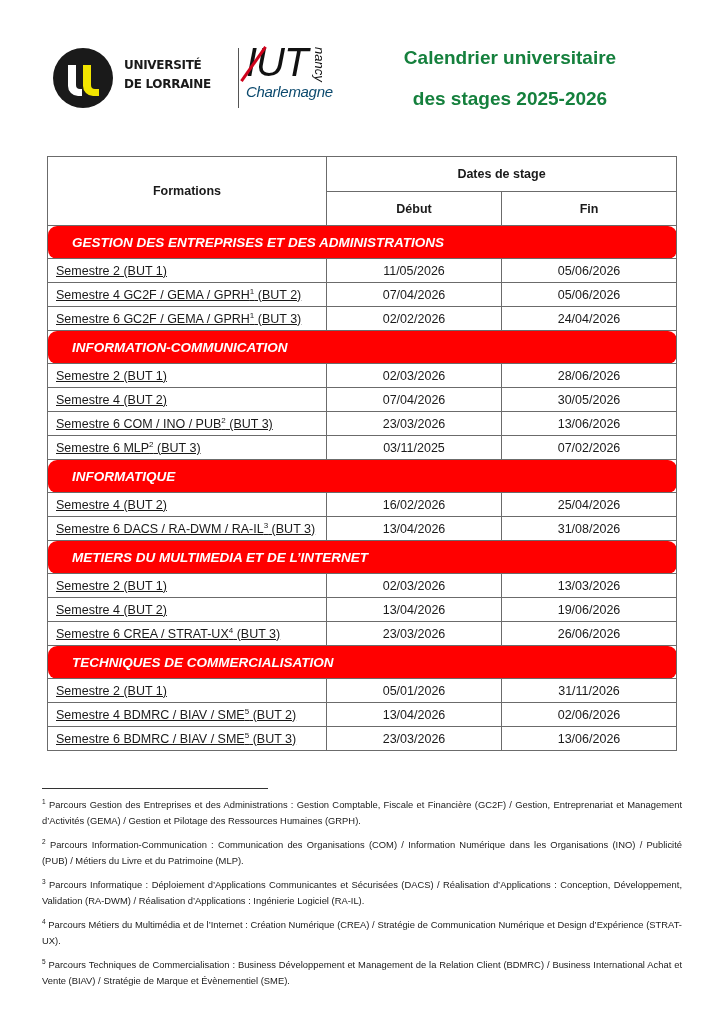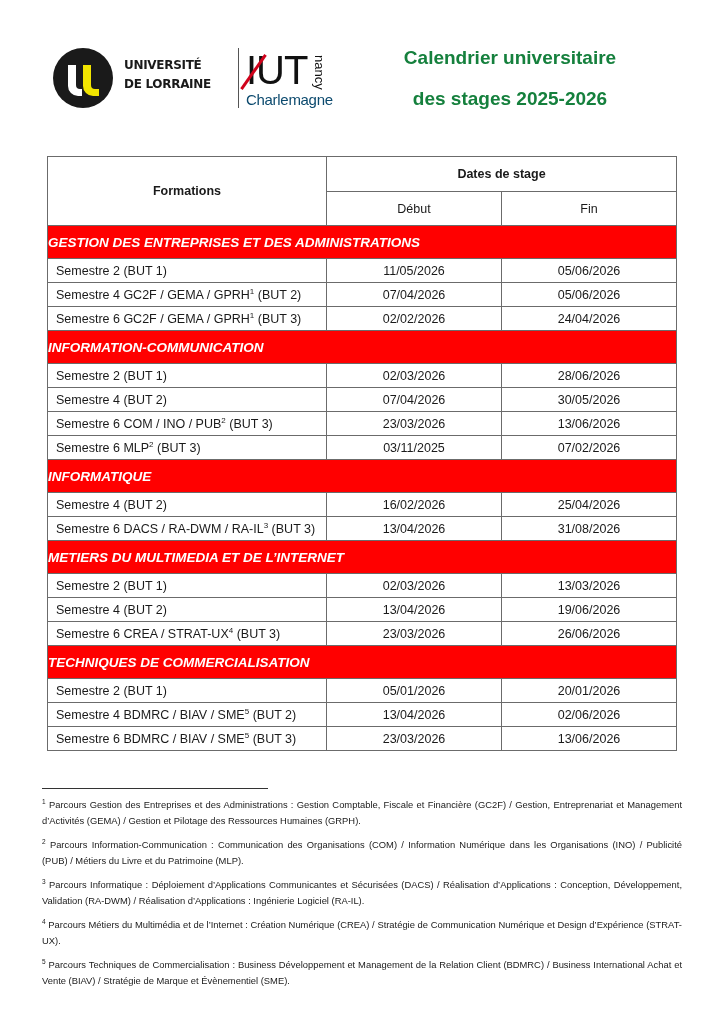--- a/index.html
+++ b/index.html
@@ -5,45 +5,45 @@
   html, body { margin: 0; padding: 0; background: #ffffff; }
   body {
     width: 724px; height: 1024px; position: relative; overflow: hidden;
     font-family: "Liberation Sans", sans-serif; color: #1a1a1a;
   }
   
   .logo-ul { position: absolute; left: 52px; top: 47px; width: 62px; height: 62px; }
   .ul-text { position: absolute; left: 124px; top: 56px; font-family: "DejaVu Sans", sans-serif; font-weight: bold;
              font-size: 12px; line-height: 19px; letter-spacing: -0.3px; color: #1a1a1a; }
   .logo-sep { position: absolute; left: 238px; top: 48px; width: 1px; height: 60px; background: #555; }
-  .iut { position: absolute; left: 246px; top: 49px; width: 90px; height: 66px; }
+  .iut { position: absolute; left: 246px; top: 41px; width: 90px; height: 66px; font-style: italic; }
   .iut-letters { position: absolute; left: 0; top: 0; font-family: "Liberation Sans", sans-serif; font-size: 40px;
                  line-height: 42px; letter-spacing: -1px; color: #111; }
   .iut-slash { position: absolute; left: 6px; top: 2px; width: 3px; height: 42px; background: #d0021b;
                transform: rotate(35deg); transform-origin: center; }
   .iut-nancy { position: absolute; left: 66px; top: 6px; font-size: 13px; color: #111;
                writing-mode: vertical-rl; }
   .iut-charle { position: absolute; left: 0; top: 42px; font-size: 15px; letter-spacing: -0.3px; color: #0c4a6e; }
 
   .doc-title { position: absolute; left: 380px; width: 260px; text-align: center;
                font-family: "Liberation Sans", sans-serif; font-weight: bold; font-size: 19px; color: #15803d; }
   .doc-title.l1 { top: 47px; }
   .doc-title.l2 { top: 88px; }
 
   
   table.cal { position: absolute; left: 47px; top: 156px; width: 629px; border-collapse: collapse; table-layout: fixed; }
   table.cal td, table.cal th { border: 1px solid #6b6b6b; padding: 0; font-size: 12.5px; }
   col.c1 { width: 279px; } col.c2 { width: 175px; } col.c3 { width: 175px; }
   th.formations { font-size: 17px; font-weight: bold; height: 68px; text-align: center; }
   th.dates { font-size: 14.5px; font-weight: bold; height: 34px; text-align: center; }
-  th.sub { font-size: 12.5px; font-weight: normal; height: 33px; text-align: center; }
+  th.sub { font-size: 12.5px; font-weight: bold; height: 33px; text-align: center; }
   tr.section td { background: #ff0000; color: #ffffff; font-weight: bold; font-style: italic;
-                  height: 32px; padding-left: 0; font-size: 13.5px; }
+                  height: 32px; padding-left: 24px; font-size: 13.5px; border-radius: 9px; }
   tr.row td { height: 23px; }
-  tr.row td.label { padding-left: 8px; }
+  tr.row td.label { padding-left: 8px; text-decoration: underline; }
   tr.row td.date { text-align: center; }
   sup { font-size: 8px; line-height: 0; }
 
   
   .fn-rule { position: absolute; left: 42px; top: 788px; width: 226px; height: 1px; background: #333; }
   .footnotes { position: absolute; left: 42px; top: 797px; width: 640px; }
   .fn { font-size: 9.4px; line-height: 16px; text-align: justify; margin: 0 0 8px 0; color: #1a1a1a; }
   .fn sup { font-size: 6.5px; }
 </style>
 </head>
@@ -157,21 +157,21 @@
         <td class="label"><span>Semestre 6 CREA / STRAT-UX</span><sup>4</sup><span> (BUT 3)</span></td>
         <td class="date">23/03/2026</td>
         <td class="date">26/06/2026</td>
       </tr>
       <tr class="section">
         <td colspan="3">TECHNIQUES DE COMMERCIALISATION</td>
       </tr>
       <tr class="row">
         <td class="label"><span>Semestre 2 (BUT 1)</span><span></span></td>
         <td class="date">05/01/2026</td>
-        <td class="date">20/01/2026</td>
+        <td class="date">31/11/2026</td>
       </tr>
       <tr class="row">
         <td class="label"><span>Semestre 4 BDMRC / BIAV / SME</span><sup>5</sup><span> (BUT 2)</span></td>
         <td class="date">13/04/2026</td>
         <td class="date">02/06/2026</td>
       </tr>
       <tr class="row">
         <td class="label"><span>Semestre 6 BDMRC / BIAV / SME</span><sup>5</sup><span> (BUT 3)</span></td>
         <td class="date">23/03/2026</td>
         <td class="date">13/06/2026</td>

